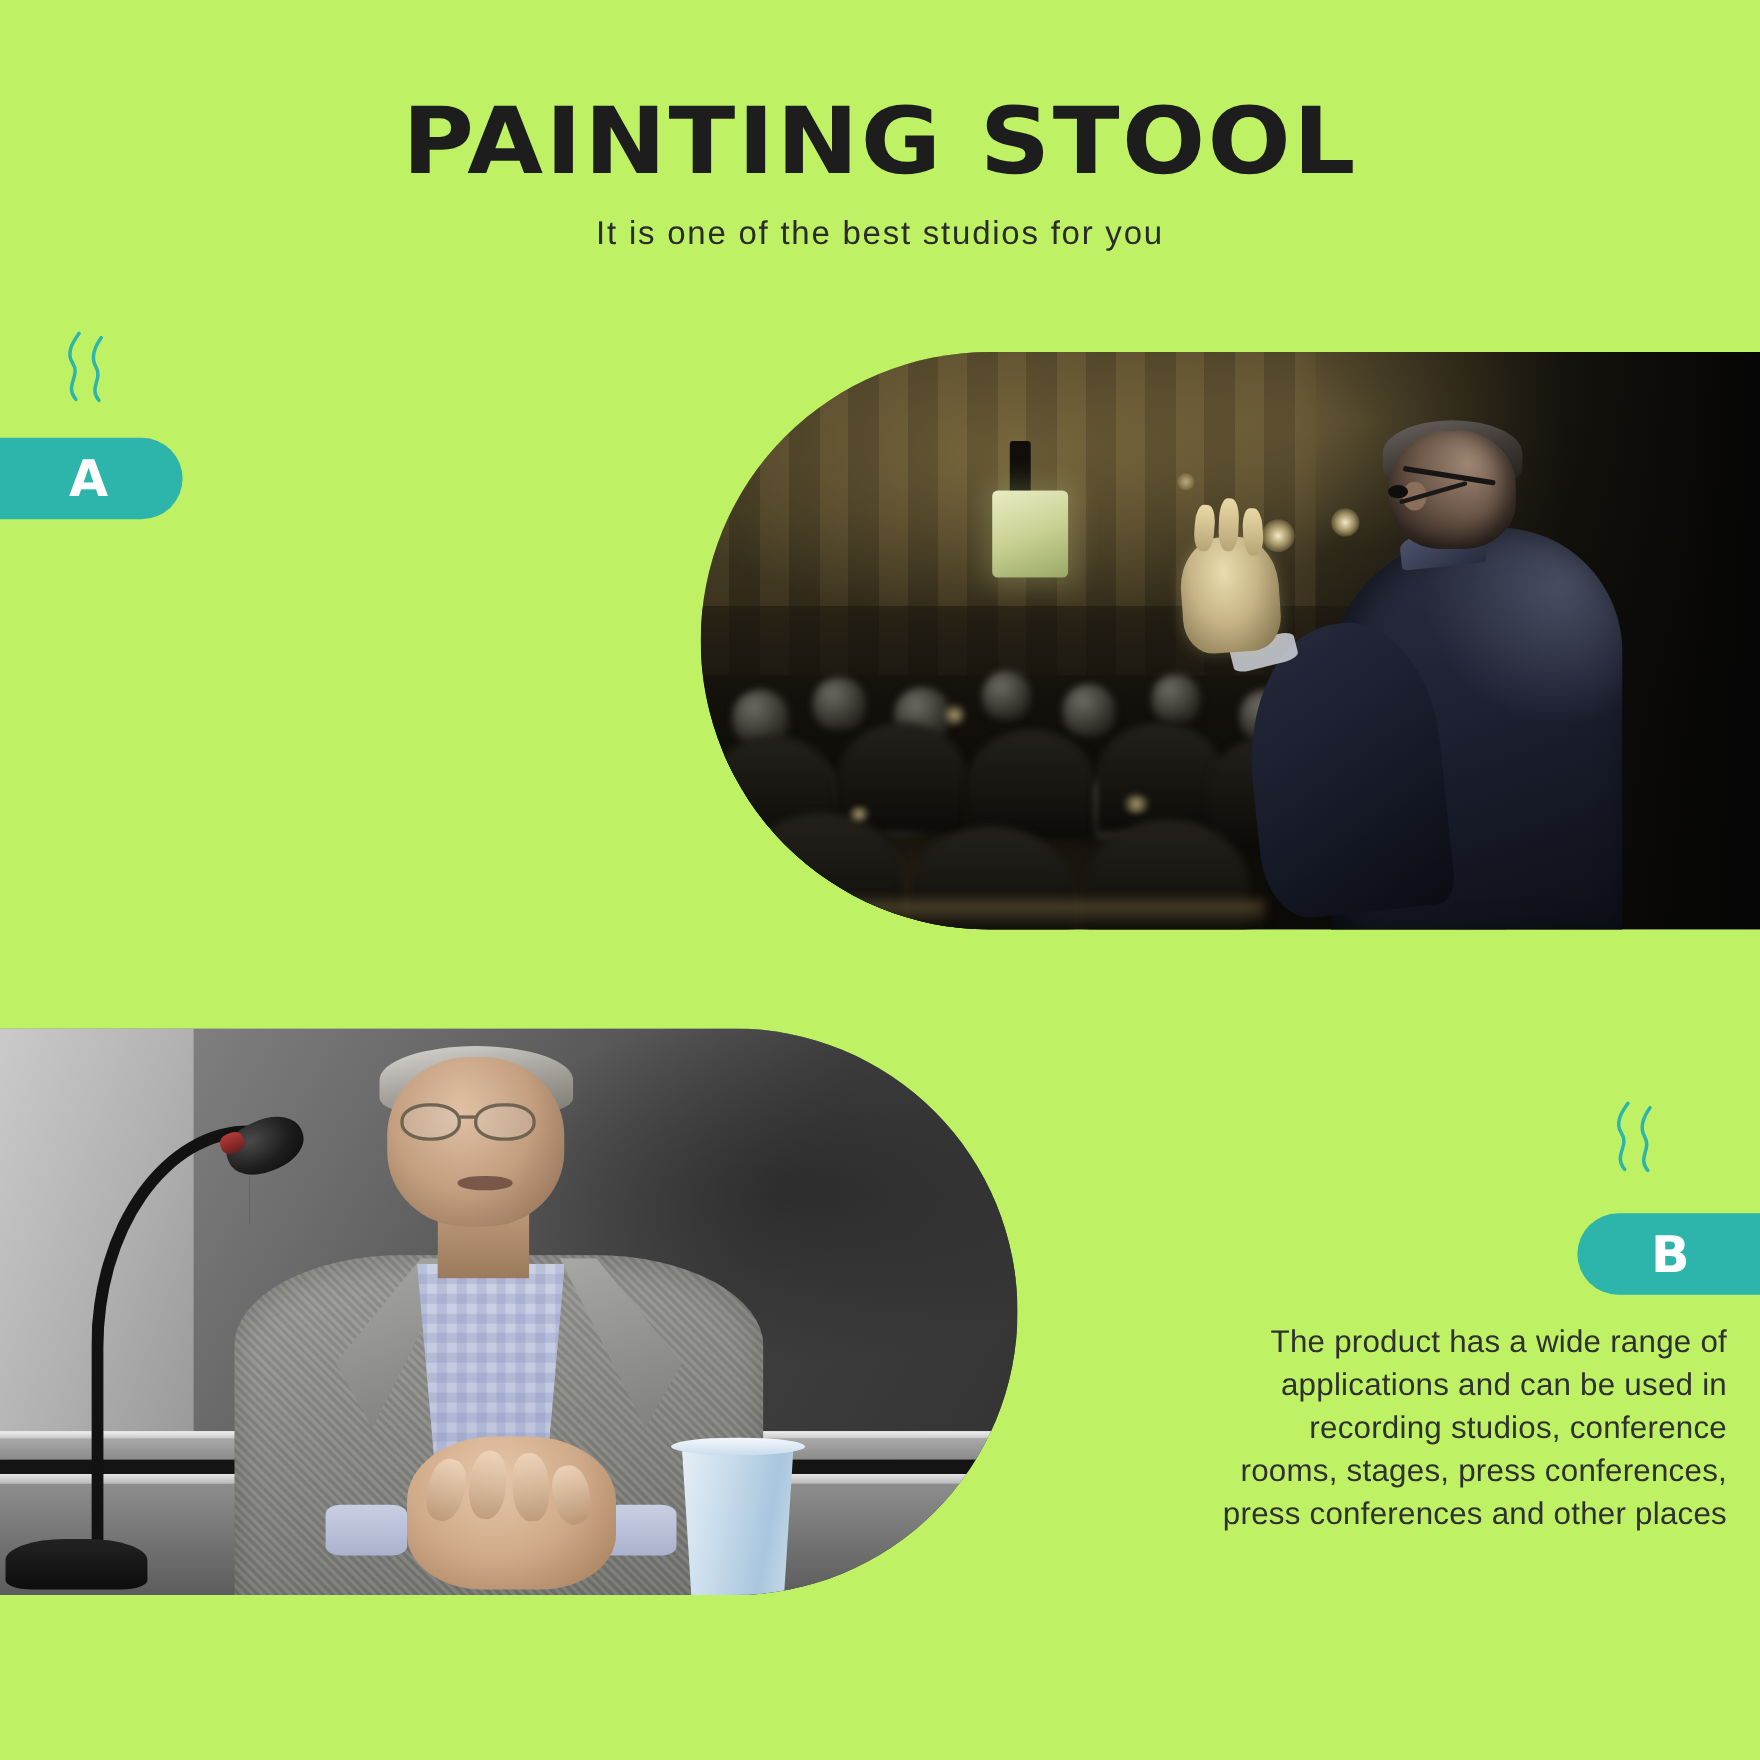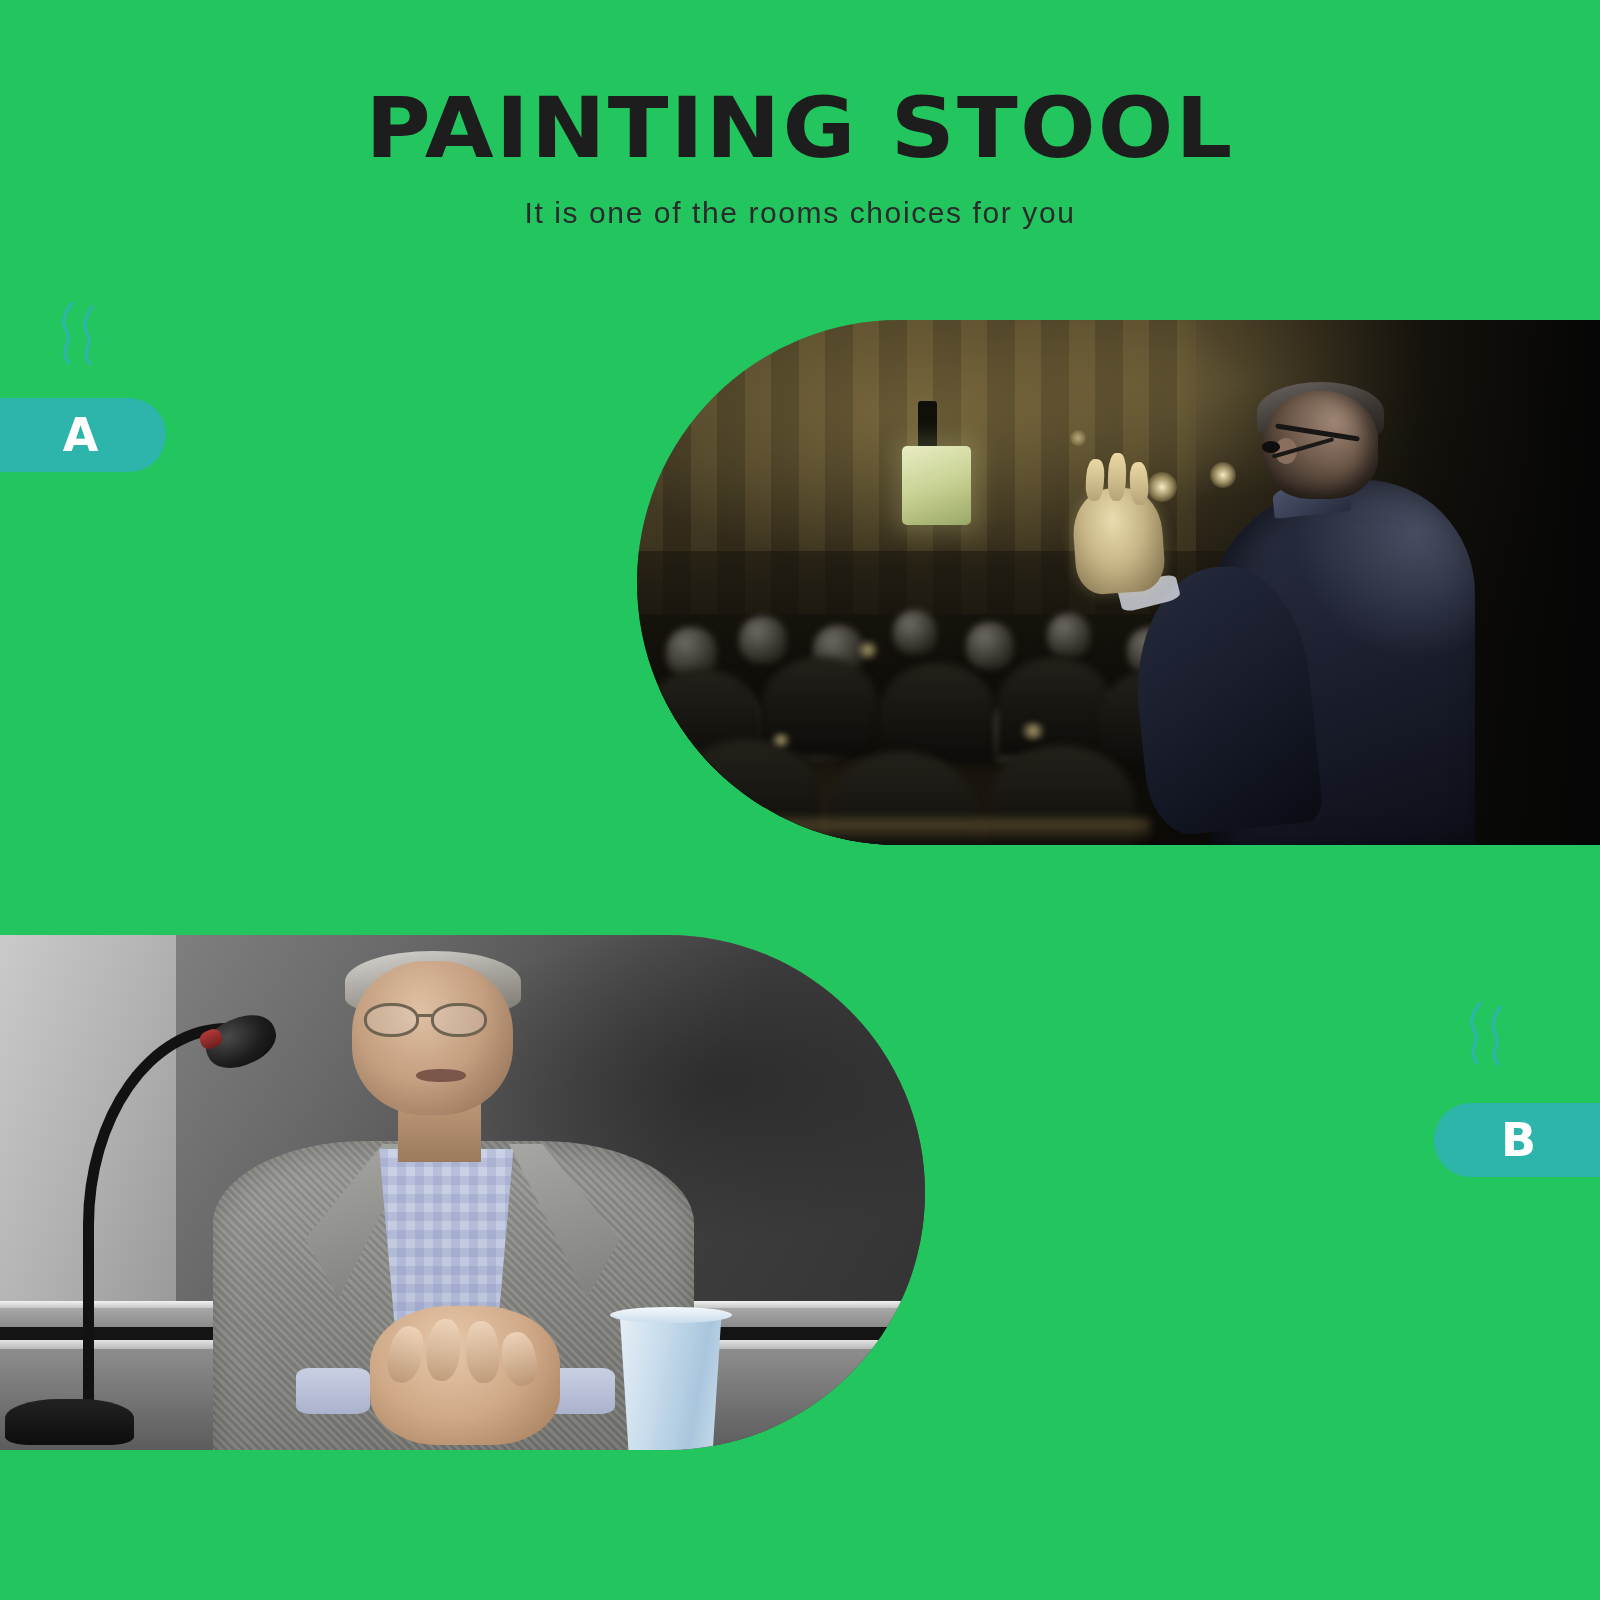--- a/index.html
+++ b/index.html
@@ -9,21 +9,21 @@
     height: 1600px;
     background: #efefef;
     font-family: "Liberation Sans", sans-serif;
     overflow: hidden;
   }
 
   .page {
     position: relative;
     width: 1600px;
     height: 1600px;
-    background: #22c55e;
+    background: #bef264;
   }
 
   
   .header { position: absolute; top: 0; left: 0; width: 1600px; text-align: center; }
 
   .title {
     margin-top: 86px;
     font-family: "DejaVu Sans", sans-serif;
     font-size: 84px;
     font-weight: bold;
@@ -378,21 +378,21 @@
     border-radius: 50%;
   }
 </style>
 </head>
 <body>
 
 <div class="page">
 
   <div class="header">
     <div class="title">PAINTING STOOL</div>
-    <div class="subtitle">It is one of the rooms choices for you</div>
+    <div class="subtitle">It is one of the best studios for you</div>
   </div>
 
   <div class="smoke smoke-a">
     <svg width="54" height="66" viewBox="0 0 54 66" fill="none" stroke="#2eb5ab" stroke-width="3.2" stroke-linecap="round">
       <path d="M17 63 C 6 50, 22 42, 14 30 C 8 21, 14 11, 20 3"></path>
       <path d="M38 64 C 28 52, 42 45, 35 33 C 30 24, 35 14, 40 7"></path>
     </svg>
   </div>
 
   <div class="badge badge-a">
@@ -459,20 +459,21 @@
     <svg width="54" height="66" viewBox="0 0 54 66" fill="none" stroke="#2eb5ab" stroke-width="3.2" stroke-linecap="round">
       <path d="M17 63 C 6 50, 22 42, 14 30 C 8 21, 14 11, 20 3"></path>
       <path d="M38 64 C 28 52, 42 45, 35 33 C 30 24, 35 14, 40 7"></path>
     </svg>
   </div>
 
   <div class="badge badge-b">
     <span class="badge-letter">B</span>
   </div>
 
+  <div class="copy copy-b">The product has a wide range of applications and can be used in recording studios, conference rooms, stages, press conferences, press conferences and other places</div>
 
   <div class="photo photo-bottom">
     <div class="scene">
       <div class="room-bg"></div>
       <div class="chalkboard"></div>
       <div class="board-left-panel"></div>
       <div class="rail rail-1"></div>
       <div class="rail rail-2"></div>
       <div class="rail rail-3"></div>
       <div class="rail rail-4"></div>

